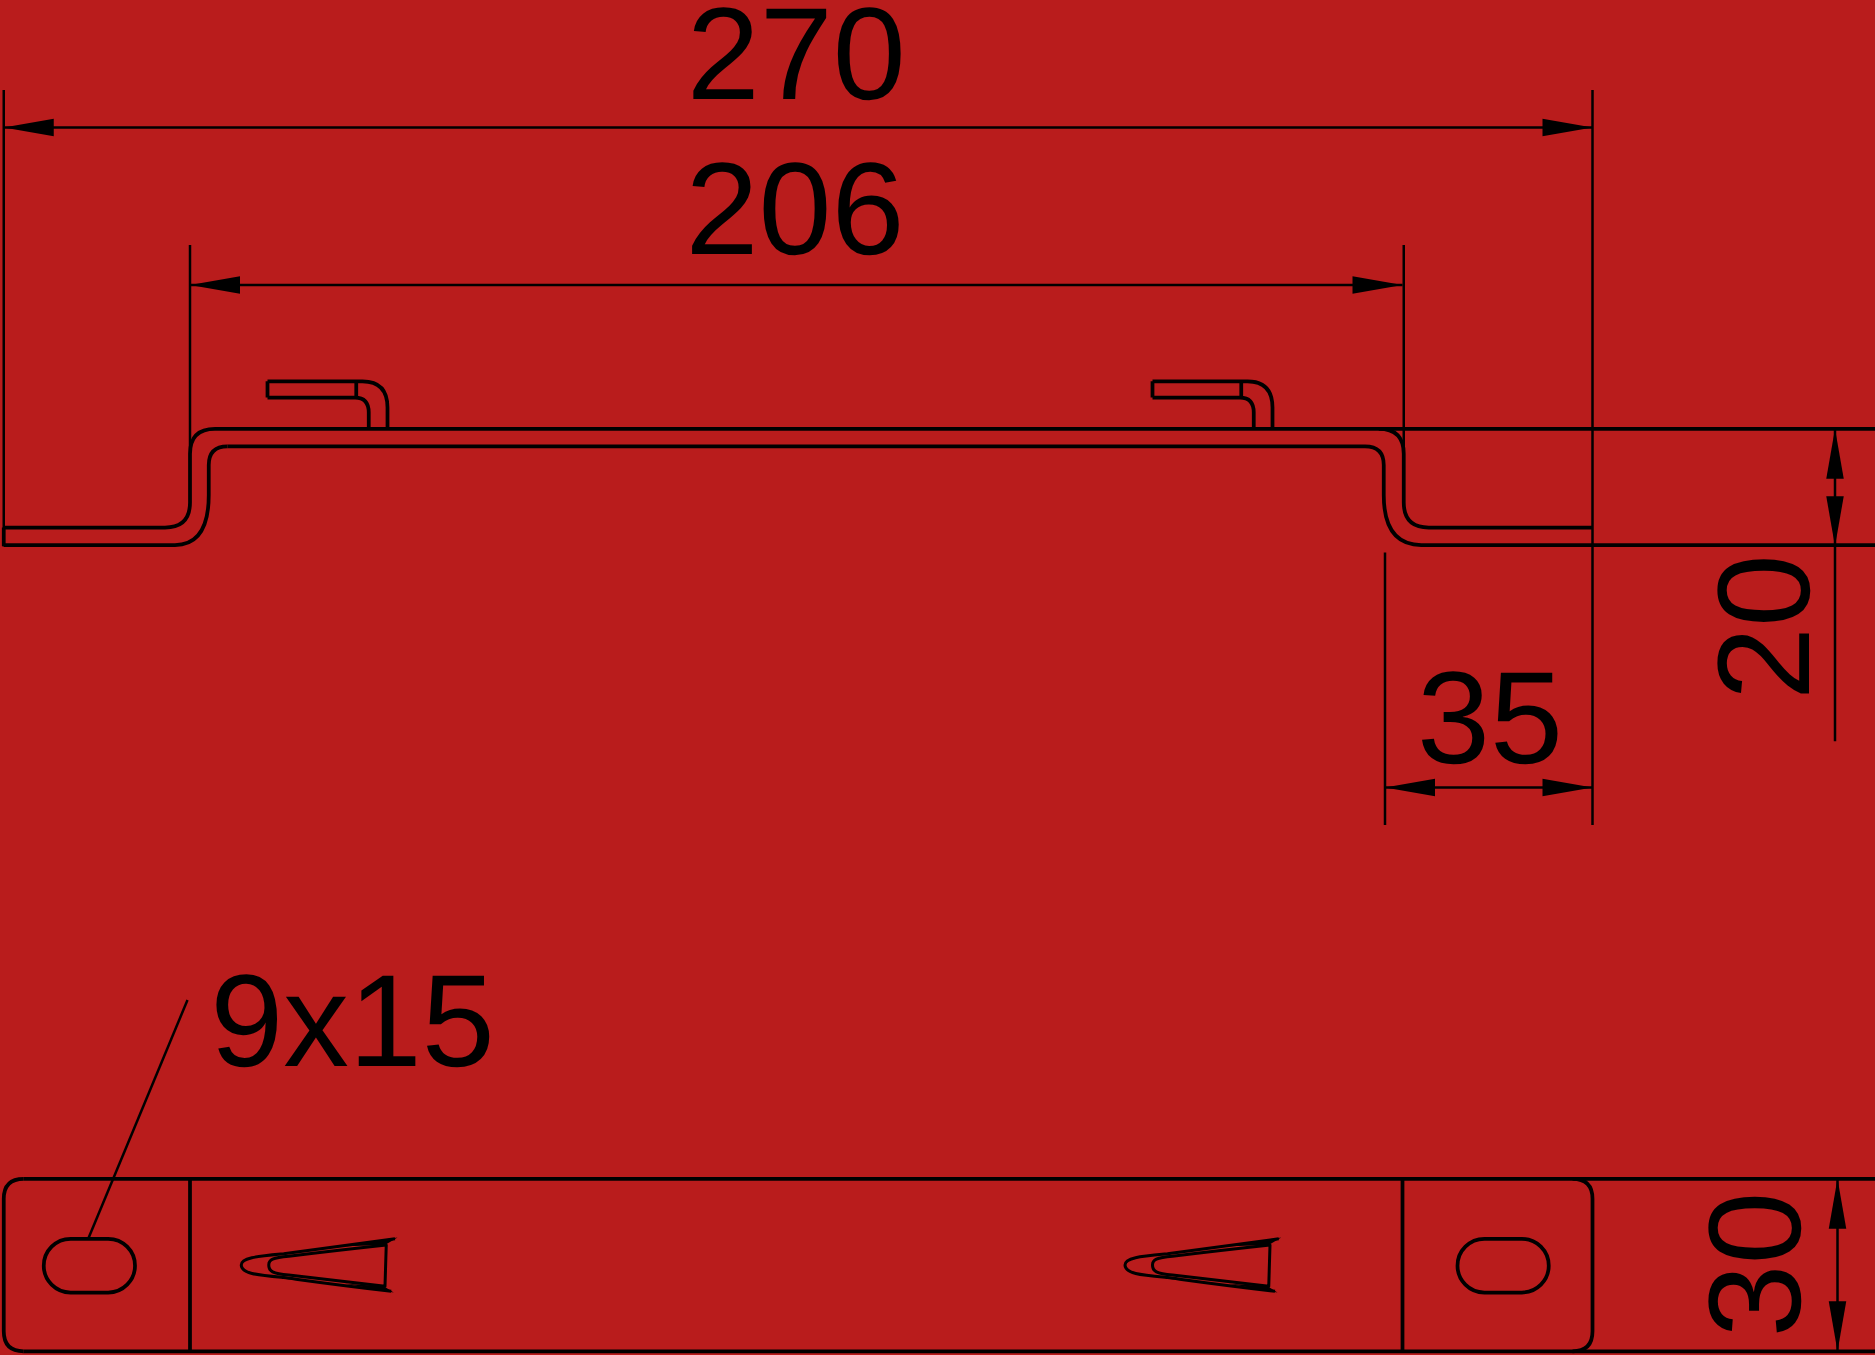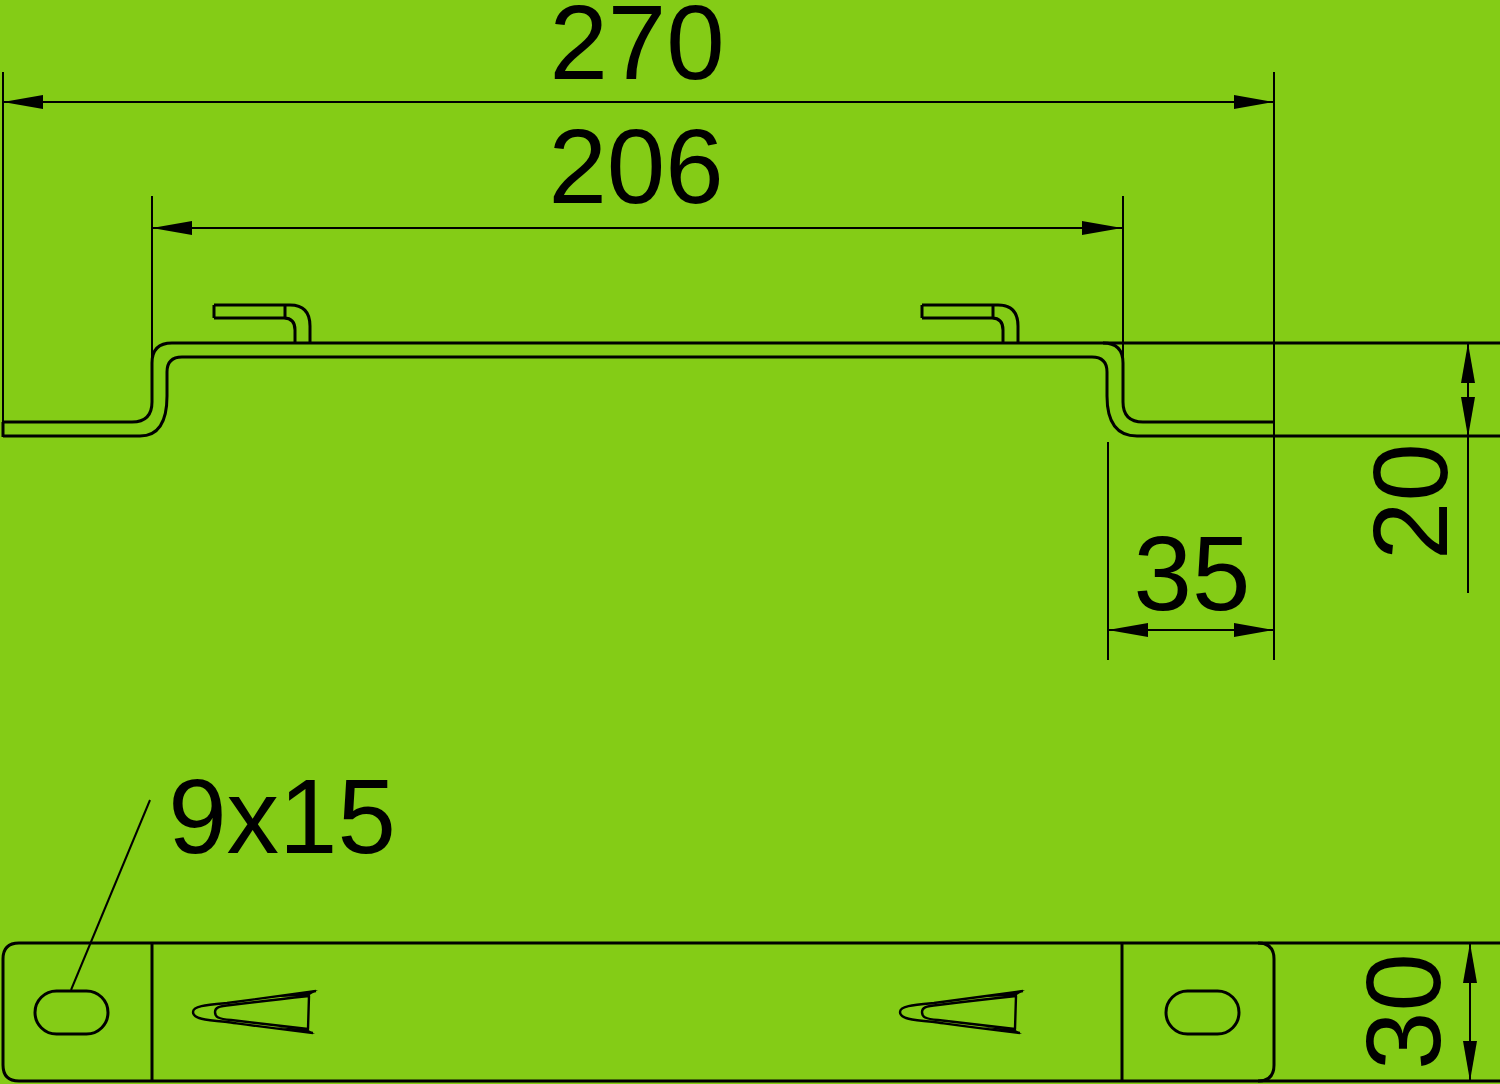--- a/index.html
+++ b/index.html
@@ -4,21 +4,21 @@
 <style>
   html, body {
     margin: 0;
     padding: 0;
     background: #ffffff;
   }
   .drawing-stage {
     position: relative;
     width: 1500px;
     height: 1084px;
-    background: #84cc16;
+    background: #b91c1c;
     overflow: hidden;
   }
   svg {
     display: block;
   }
   .contour {
     fill: none;
     stroke: #000000;
     stroke-width: 3;
     stroke-linecap: butt;

